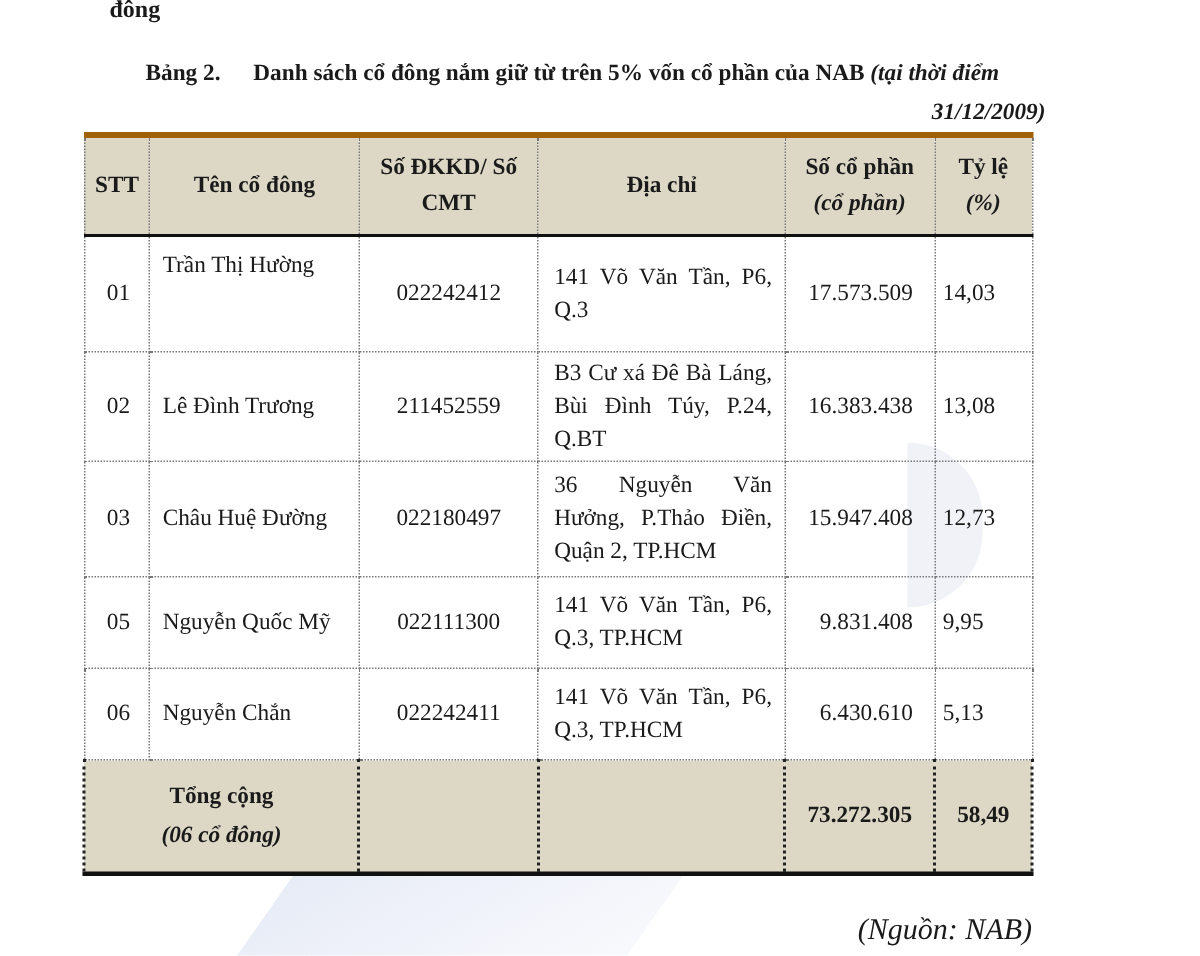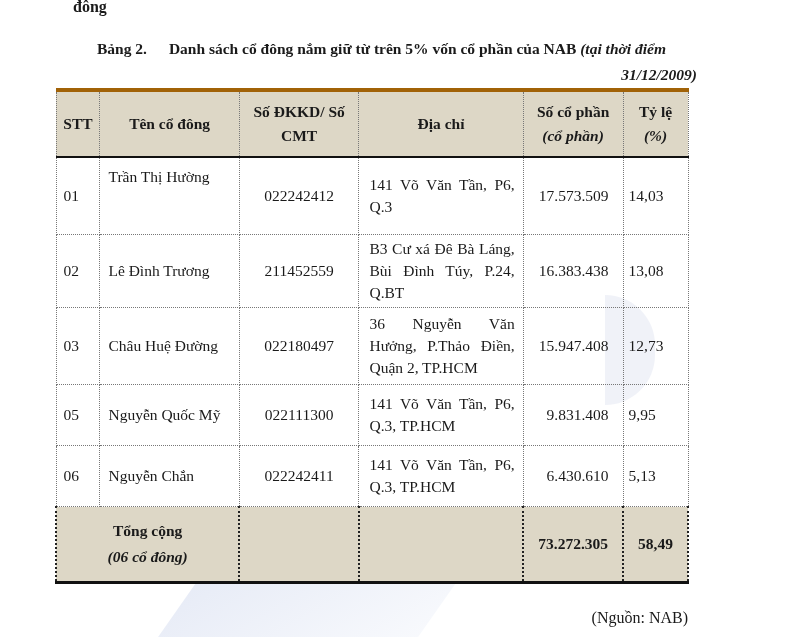--- a/index.html
+++ b/index.html
@@ -29,32 +29,32 @@
   thead tr { border-top:4px solid #a16207; border-bottom:2px solid #111; }
   th { background:#ddd7c6; font-weight:bold; height:64px; text-align:center; line-height:24px; }
   th .it { font-style:italic; }
   td { height:68px; }
   tbody tr.r1 td { height:68px; }
   tbody tr.r2 td { height:72px; }
   tbody tr.r3 td { height:76px; }
   tbody tr.r4 td { height:60px; }
   tbody tr.r5 td { height:60px; }
   tbody tr.r6 td { height:60px; }
-  td.stt { text-align:left; padding-left:7px; }
+  td.stt { text-align:center; padding-left:7px; }
   td.name { padding-left:8px; line-height:22px; }
   td.id { text-align:center; }
   td.addr { text-align:justify; line-height:22px; padding-left:10px; padding-right:8px; }
   td.num { text-align:right; padding-right:14px; }
   td.pct { padding-right:10px; }
   tfoot tr { border-bottom:3px solid #111; }
   tfoot td { background:#ddd7c6; font-weight:bold; height:74px; border-left:2px dotted #222; border-right:2px dotted #222; }
   tfoot td.totlabel { text-align:center; line-height:26px; }
   tfoot td.totlabel .it { font-style:italic; }
   tfoot td.num, tfoot td.pct { text-align:center; padding-right:5px; }
-  .source { position:absolute; right:112px; top:609px; font-size:16px; z-index:1; }
+  .source { position:absolute; right:112px; top:609px; font-style:italic; font-size:20px; z-index:1; }
   col.c1 { width:44px; } col.c2 { width:140px; } col.c3 { width:120px; }
   col.c4 { width:165px; } col.c5 { width:100px; } col.c6 { width:65px; }
 </style>
 </head>
 <body>
 
 <div class="watermark"></div>
 <div class="watermark2"></div>
 
 <div class="prev-line">đông</div>

